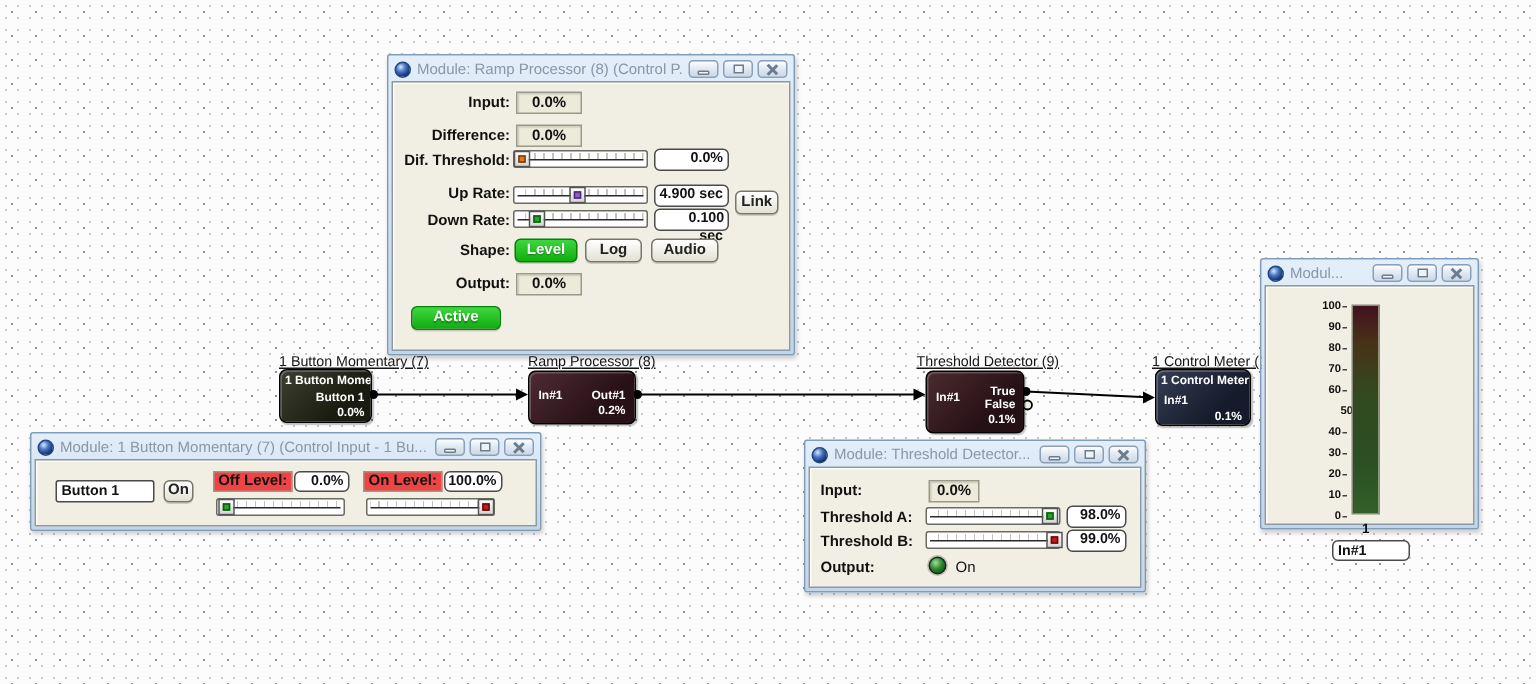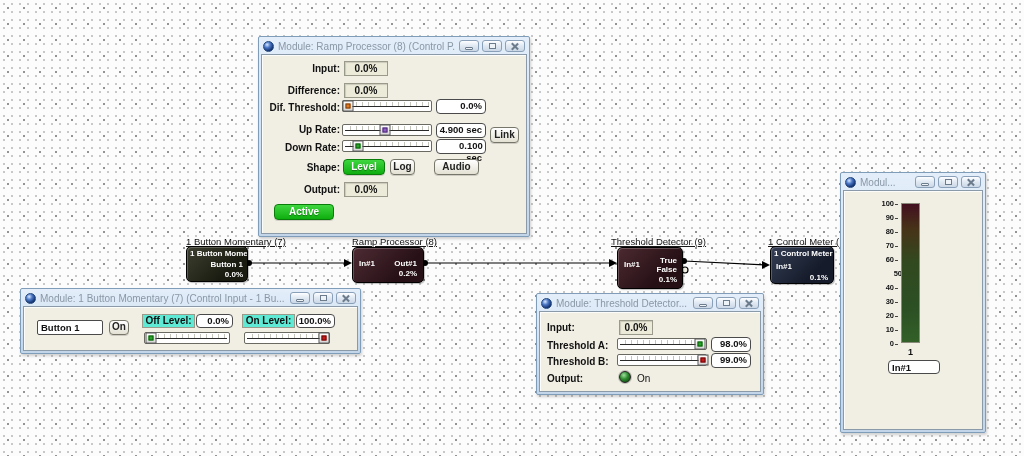--- a/index.html
+++ b/index.html
@@ -71,21 +71,21 @@
 
   
   .lbl { position:absolute; font-size:10px; font-weight:bold; color:#111; text-align:right; white-space:nowrap; }
   .lbl-l { text-align:left; }
   .readout {
     position:absolute; background:#ecead9; border:1px solid #9a9a8a;
     box-shadow:inset 1px 1px 1px rgba(0,0,0,0.14);
     font-size:10px; font-weight:bold; color:#111; text-align:center;
   }
   .labelbox {
-    position:absolute; background:#5eead4; border:1px solid #9a9a8a;
+    position:absolute; background:#ef4444; border:1px solid #9a9a8a;
     font-size:10px; font-weight:bold; color:#111; text-align:center;
   }
   .editbox {
     position:absolute; background:#fff; border:1.5px solid #4a4a4a; border-radius:4px;
     font-size:9.5px; font-weight:bold; color:#111; text-align:right; padding-right:3px;
   }
   .namefield {
     position:absolute; background:#fff; border:1.5px solid #4a4a4a; border-radius:2px;
     font-size:9.5px; font-weight:bold; color:#111; text-align:left; padding-left:3px;
     font-family:"Liberation Sans","DejaVu Sans",sans-serif; outline:none;
@@ -230,21 +230,21 @@
       <div class="slider" style="left:80px; top:85px; width:90px;">
         <div class="ticks"></div>
         <div class="handle" style="left:17%;">
             <div class="chip green"></div>
           </div>
       </div>
       <div class="editbox" style="left:174px; top:84px; width:50px; height:15px; line-height:12px;padding-left:22px;">0.100 sec</div>
 
       <div class="lbl" style="left:0; top:107px; width:78px;">Shape:</div>
       <div class="btn green" style="left:81px; top:104px; width:42px; height:16px;">Level</div>
-      <div class="btn" style="left:128px; top:104px; width:25px; height:16px;">Log</div>
+      <div class="btn" style="left:128px; top:104px; width:38px; height:16px;">Log</div>
       <div class="btn" style="left:172px; top:104px; width:45px; height:16px;">Audio</div>
 
       <div class="lbl" style="left:0; top:129px; width:78px;">Output:</div>
       <div class="readout" style="left:82px; top:127px; width:44px; height:15px; line-height:13px;">0.0%</div>
 
       <div class="btn green" style="left:12px; top:149px; width:60px; height:16px;">Active</div>
     </div>
   </div>
 
   <div class="win" style="left:20px; top:288px; width:341px; height:66px;">
@@ -324,21 +324,21 @@
           </div>
       </div>
       <div class="editbox" style="left:171px; top:41px; width:40px; height:15px; line-height:12px;">99.0%</div>
 
       <div class="lbl lbl-l" style="left:7px; top:61px; width:70px;">Output:</div>
       <div class="led" style="left:79px; top:59px;"></div>
       <div class="lbl lbl-l" style="left:97px; top:61px; width:30px; font-weight:normal;">On</div>
     </div>
   </div>
 
-  <div class="win" style="left:840px; top:172px; width:146px; height:261px;">
+  <div class="win" style="left:840px; top:172px; width:146px; height:181px;">
     <div class="titlebar">
       <div class="orb"></div>
       <div class="title-text">Modul...</div>
       <div class="capbtns">
         <div class="capbtn">
             <div class="g-min"></div>
           </div>
         <div class="capbtn">
             <div class="g-max"></div>
           </div>

